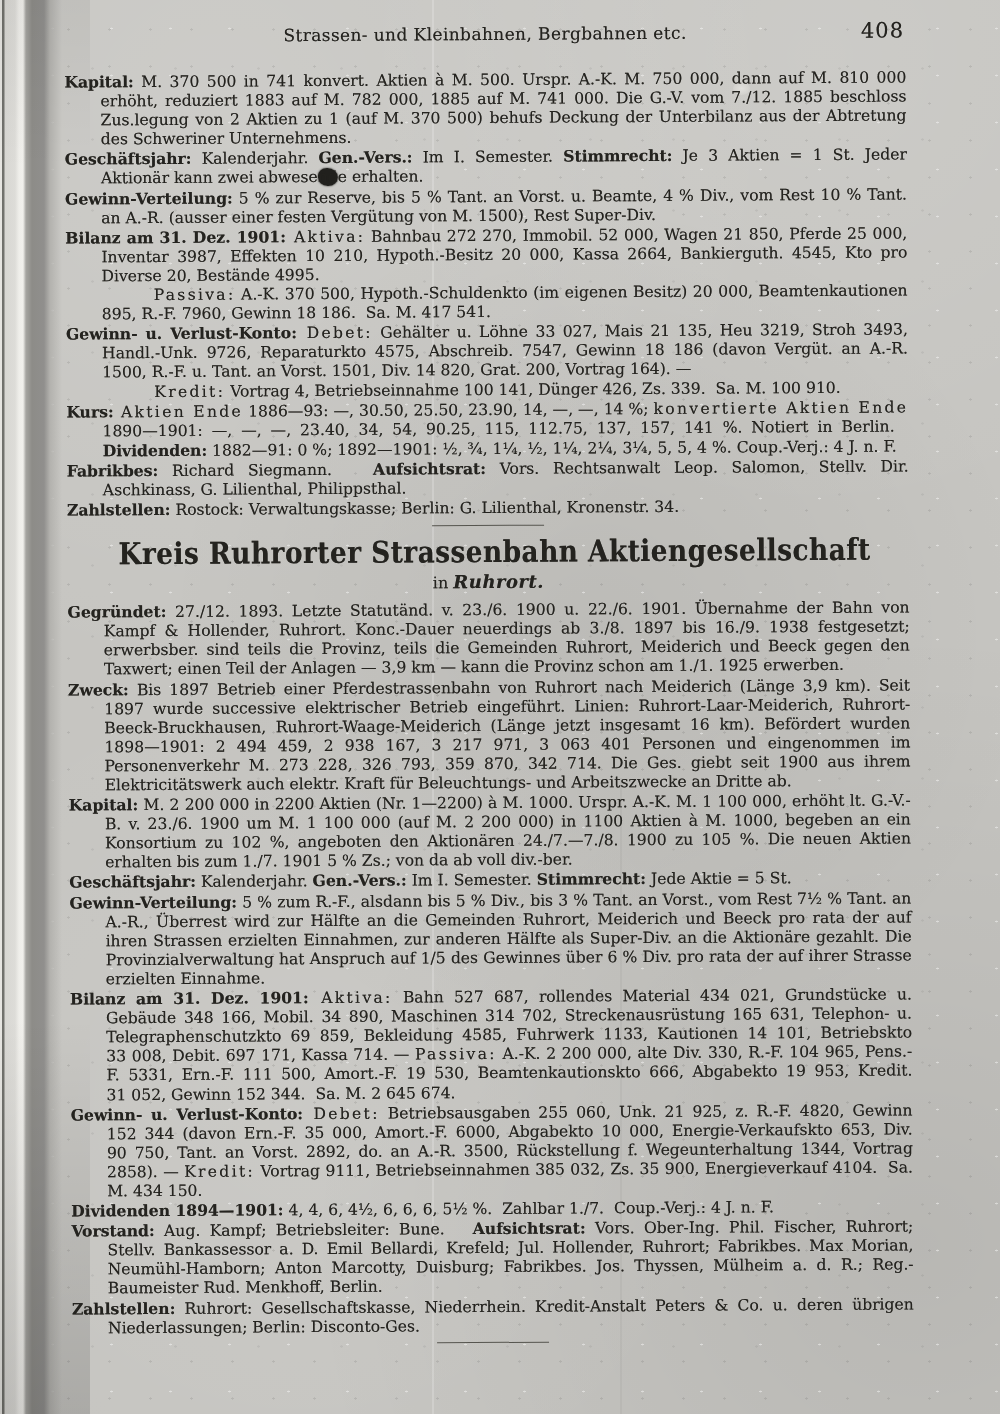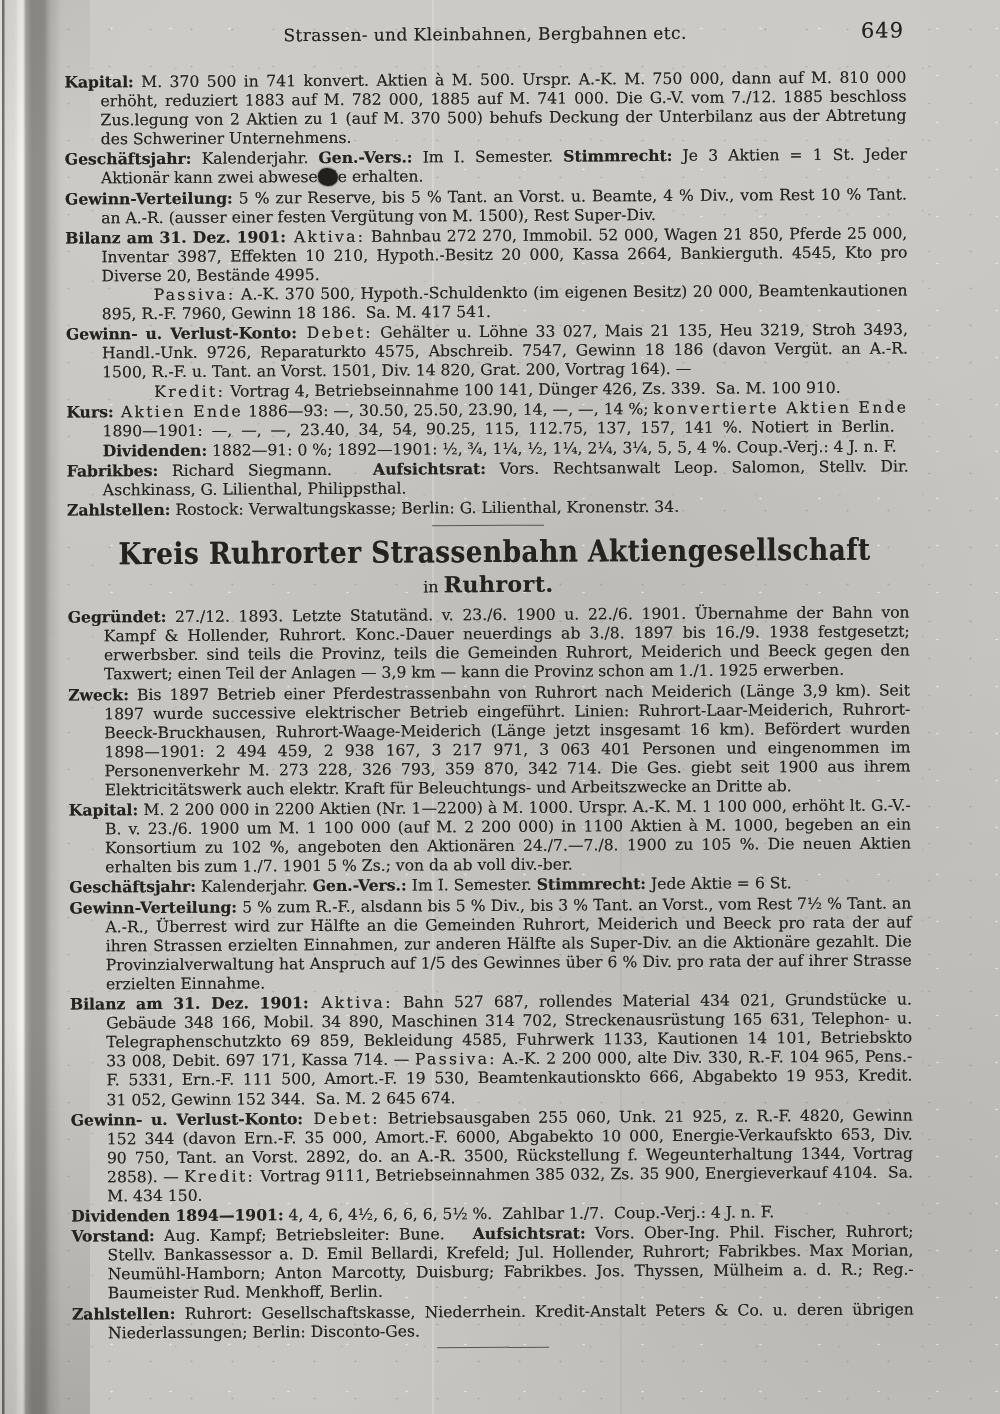--- a/index.html
+++ b/index.html
@@ -64,38 +64,38 @@
   .seg-n  { font-weight: normal; }
   .seg-sp { letter-spacing: 2.3px; }
   .seg-blot { color: transparent; background: #21201d; border-radius: 46% 54% 50% 50%; box-shadow: 0 0 2px #21201d; }
 
   .rule { width: 112px; border: 0; border-top: 1.6px solid #56554f; margin: 7px auto 3px; }
   .rule-end { margin-top: 6px; }
 
   .company-heading { text-align: center; margin: 9px 0 0; font-size: 30px; font-weight: bold; line-height: 34px; white-space: nowrap; }
   .company-heading .squeeze { display: inline-block; transform: scaleX(0.88); transform-origin: center; letter-spacing: 0.5px; }
   .subheading { text-align: center; font-size: 16px; margin: 2px 0 8px; }
-  .subheading .place { font-weight: bold; font-size: 22px; letter-spacing: 0.5px; }
+  .subheading .place { font-weight: bold; font-size: 18px; letter-spacing: 0.5px; font-style: italic; }
 </style>
 </head>
 <body style="--paper: #c6c5c1; --ink: #24231f;">
 
 <div class="page">
   <div class="speckle"></div>
   <div class="gutter"></div>
   <div class="gutter-shade"></div>
   <div class="streak-a"></div>
   <div class="streak-b"></div>
   <div class="blob-white"></div>
 
   <div class="content">
 
     <div class="running-header">
       <span class="rh-title">Strassen- und Kleinbahnen, Bergbahnen etc.</span>
-      <span class="rh-page">649</span>
+      <span class="rh-page">408</span>
     </div>
 
     <div>
         <p class="para hang"><span class="seg-b">Kapital:</span><span class="seg-n"> M. 370&nbsp;500 in 741 konvert. Aktien à M. 500. Urspr. A.-K. M. 750&nbsp;000, dann auf M. 810&nbsp;000 erhöht, reduziert 1883 auf M. 782&nbsp;000, 1885 auf M. 741&nbsp;000. Die G.-V. vom 7./12. 1885 beschloss Zus.legung von 2 Aktien zu 1 (auf M. 370&nbsp;500) behufs Deckung der Unterbilanz aus der Abtretung des Schweriner Unternehmens.</span></p>
         <p class="para hang"><span class="seg-b">Geschäftsjahr:</span><span class="seg-n"> Kalenderjahr. </span><span class="seg-b">Gen.-Vers.:</span><span class="seg-n"> Im I. Semester. </span><span class="seg-b">Stimmrecht:</span><span class="seg-n"> Je 3 Aktien = 1 St. Jeder Aktionär kann zwei abwese</span><span class="seg-blot">nd</span><span class="seg-n">e erhalten.</span></p>
         <p class="para hang"><span class="seg-b">Gewinn-Verteilung:</span><span class="seg-n"> 5 % zur Reserve, bis 5 % Tant. an Vorst. u. Beamte, 4 % Div., vom Rest 10 % Tant. an A.-R. (ausser einer festen Vergütung von M. 1500), Rest Super-Div.</span></p>
         <p class="para hang"><span class="seg-b">Bilanz am 31. Dez. 1901:</span><span class="seg-sp"> Aktiva:</span><span class="seg-n"> Bahnbau 272&nbsp;270, Immobil. 52&nbsp;000, Wagen 21&nbsp;850, Pferde 25&nbsp;000, Inventar 3987, Effekten 10&nbsp;210, Hypoth.-Besitz 20&nbsp;000, Kassa 2664, Bankierguth. 4545, Kto pro Diverse 20, Bestände 4995.</span></p>
         <p class="para sub"><span class="seg-sp">Passiva:</span><span class="seg-n"> A.-K. 370&nbsp;500, Hypoth.-Schuldenkto (im eigenen Besitz) 20&nbsp;000, Beamtenkautionen 895, R.-F. 7960, Gewinn 18&nbsp;186.&nbsp; Sa. M. 417&nbsp;541.</span></p>
         <p class="para hang"><span class="seg-b">Gewinn- u. Verlust-Konto:</span><span class="seg-sp"> Debet:</span><span class="seg-n"> Gehälter u. Löhne 33&nbsp;027, Mais 21&nbsp;135, Heu 3219, Stroh 3493, Handl.-Unk. 9726, Reparaturkto 4575, Abschreib. 7547, Gewinn 18&nbsp;186 (davon Vergüt. an A.-R. 1500, R.-F. u. Tant. an Vorst. 1501, Div. 14&nbsp;820, Grat. 200, Vortrag 164). —</span></p>
         <p class="para sub"><span class="seg-sp">Kredit:</span><span class="seg-n"> Vortrag 4, Betriebseinnahme 100&nbsp;141, Dünger 426, Zs. 339.&nbsp; Sa. M. 100&nbsp;910.</span></p>
@@ -109,21 +109,21 @@
     <h1 class="company-heading"><span class="squeeze">Kreis Ruhrorter Strassenbahn Aktiengesellschaft</span></h1>
     <div class="subheading">
       <span>in</span>
       <span class="place">Ruhrort.</span>
     </div>
 
     <div>
         <p class="para hang"><span class="seg-b">Gegründet:</span><span class="seg-n"> 27./12. 1893. Letzte Statutänd. v. 23./6. 1900 u. 22./6. 1901. Übernahme der Bahn von Kampf &amp; Hollender, Ruhrort. Konc.-Dauer neuerdings ab 3./8. 1897 bis 16./9. 1938 festgesetzt; erwerbsber. sind teils die Provinz, teils die Gemeinden Ruhrort, Meiderich und Beeck gegen den Taxwert; einen Teil der Anlagen — 3,9 km — kann die Provinz schon am 1./1. 1925 erwerben.</span></p>
         <p class="para hang"><span class="seg-b">Zweck:</span><span class="seg-n"> Bis 1897 Betrieb einer Pferdestrassenbahn von Ruhrort nach Meiderich (Länge 3,9 km). Seit 1897 wurde successive elektrischer Betrieb eingeführt. Linien: Ruhrort-Laar-Meiderich, Ruhrort-Beeck-Bruckhausen, Ruhrort-Waage-Meiderich (Länge jetzt insgesamt 16 km). Befördert wurden 1898—1901: 2&nbsp;494&nbsp;459, 2&nbsp;938&nbsp;167, 3&nbsp;217&nbsp;971, 3&nbsp;063&nbsp;401 Personen und eingenommen im Personenverkehr M. 273&nbsp;228, 326&nbsp;793, 359&nbsp;870, 342&nbsp;714. Die Ges. giebt seit 1900 aus ihrem Elektricitätswerk auch elektr. Kraft für Beleuchtungs- und Arbeitszwecke an Dritte ab.</span></p>
         <p class="para hang"><span class="seg-b">Kapital:</span><span class="seg-n"> M. 2&nbsp;200&nbsp;000 in 2200 Aktien (Nr. 1—2200) à M. 1000. Urspr. A.-K. M. 1&nbsp;100&nbsp;000, erhöht lt. G.-V.-B. v. 23./6. 1900 um M. 1&nbsp;100&nbsp;000 (auf M. 2&nbsp;200&nbsp;000) in 1100 Aktien à M. 1000, begeben an ein Konsortium zu 102 %, angeboten den Aktionären 24./7.—7./8. 1900 zu 105 %. Die neuen Aktien erhalten bis zum 1./7. 1901 5 % Zs.; von da ab voll div.-ber.</span></p>
-        <p class="para hang"><span class="seg-b">Geschäftsjahr:</span><span class="seg-n"> Kalenderjahr. </span><span class="seg-b">Gen.-Vers.:</span><span class="seg-n"> Im I. Semester. </span><span class="seg-b">Stimmrecht:</span><span class="seg-n"> Jede Aktie = 6 St.</span></p>
+        <p class="para hang"><span class="seg-b">Geschäftsjahr:</span><span class="seg-n"> Kalenderjahr. </span><span class="seg-b">Gen.-Vers.:</span><span class="seg-n"> Im I. Semester. </span><span class="seg-b">Stimmrecht:</span><span class="seg-n"> Jede Aktie = 5 St.</span></p>
         <p class="para hang"><span class="seg-b">Gewinn-Verteilung:</span><span class="seg-n"> 5 % zum R.-F., alsdann bis 5 % Div., bis 3 % Tant. an Vorst., vom Rest 7½ % Tant. an A.-R., Überrest wird zur Hälfte an die Gemeinden Ruhrort, Meiderich und Beeck pro rata der auf ihren Strassen erzielten Einnahmen, zur anderen Hälfte als Super-Div. an die Aktionäre gezahlt. Die Provinzialverwaltung hat Anspruch auf 1/5 des Gewinnes über 6 % Div. pro rata der auf ihrer Strasse erzielten Einnahme.</span></p>
         <p class="para hang"><span class="seg-b">Bilanz am 31. Dez. 1901:</span><span class="seg-sp"> Aktiva:</span><span class="seg-n"> Bahn 527&nbsp;687, rollendes Material 434&nbsp;021, Grundstücke u. Gebäude 348&nbsp;166, Mobil. 34&nbsp;890, Maschinen 314&nbsp;702, Streckenausrüstung 165&nbsp;631, Telephon- u. Telegraphenschutzkto 69&nbsp;859, Bekleidung 4585, Fuhrwerk 1133, Kautionen 14&nbsp;101, Betriebskto 33&nbsp;008, Debit. 697&nbsp;171, Kassa 714. — </span><span class="seg-sp">Passiva:</span><span class="seg-n"> A.-K. 2&nbsp;200&nbsp;000, alte Div. 330, R.-F. 104&nbsp;965, Pens.-F. 5331, Ern.-F. 111&nbsp;500, Amort.-F. 19&nbsp;530, Beamtenkautionskto 666, Abgabekto 19&nbsp;953, Kredit. 31&nbsp;052, Gewinn 152&nbsp;344.&nbsp; Sa. M. 2&nbsp;645&nbsp;674.</span></p>
         <p class="para hang"><span class="seg-b">Gewinn- u. Verlust-Konto:</span><span class="seg-sp"> Debet:</span><span class="seg-n"> Betriebsausgaben 255&nbsp;060, Unk. 21&nbsp;925, z. R.-F. 4820, Gewinn 152&nbsp;344 (davon Ern.-F. 35&nbsp;000, Amort.-F. 6000, Abgabekto 10&nbsp;000, Energie-Verkaufskto 653, Div. 90&nbsp;750, Tant. an Vorst. 2892, do. an A.-R. 3500, Rückstellung f. Wegeunterhaltung 1344, Vortrag 2858). — </span><span class="seg-sp">Kredit:</span><span class="seg-n"> Vortrag 9111, Betriebseinnahmen 385&nbsp;032, Zs. 35&nbsp;900, Energieverkauf 4104.&nbsp; Sa. M. 434&nbsp;150.</span></p>
         <p class="para hang"><span class="seg-b">Dividenden 1894—1901:</span><span class="seg-n"> 4, 4, 6, 4½, 6, 6, 6, 5½ %.&nbsp; Zahlbar 1./7.&nbsp; Coup.-Verj.: 4 J. n. F.</span></p>
         <p class="para hang"><span class="seg-b">Vorstand:</span><span class="seg-n"> Aug. Kampf; Betriebsleiter: Bune.&nbsp;&nbsp; </span><span class="seg-b">Aufsichtsrat:</span><span class="seg-n"> Vors. Ober-Ing. Phil. Fischer, Ruhrort; Stellv. Bankassessor a. D. Emil Bellardi, Krefeld; Jul. Hollender, Ruhrort; Fabrikbes. Max Morian, Neumühl-Hamborn; Anton Marcotty, Duisburg; Fabrikbes. Jos. Thyssen, Mülheim a. d. R.; Reg.-Baumeister Rud. Menkhoff, Berlin.</span></p>
         <p class="para hang"><span class="seg-b">Zahlstellen:</span><span class="seg-n"> Ruhrort: Gesellschaftskasse, Niederrhein. Kredit-Anstalt Peters &amp; Co. u. deren übrigen Niederlassungen; Berlin: Disconto-Ges.</span></p>
       </div>
 
     <hr class="rule rule-end">
 

